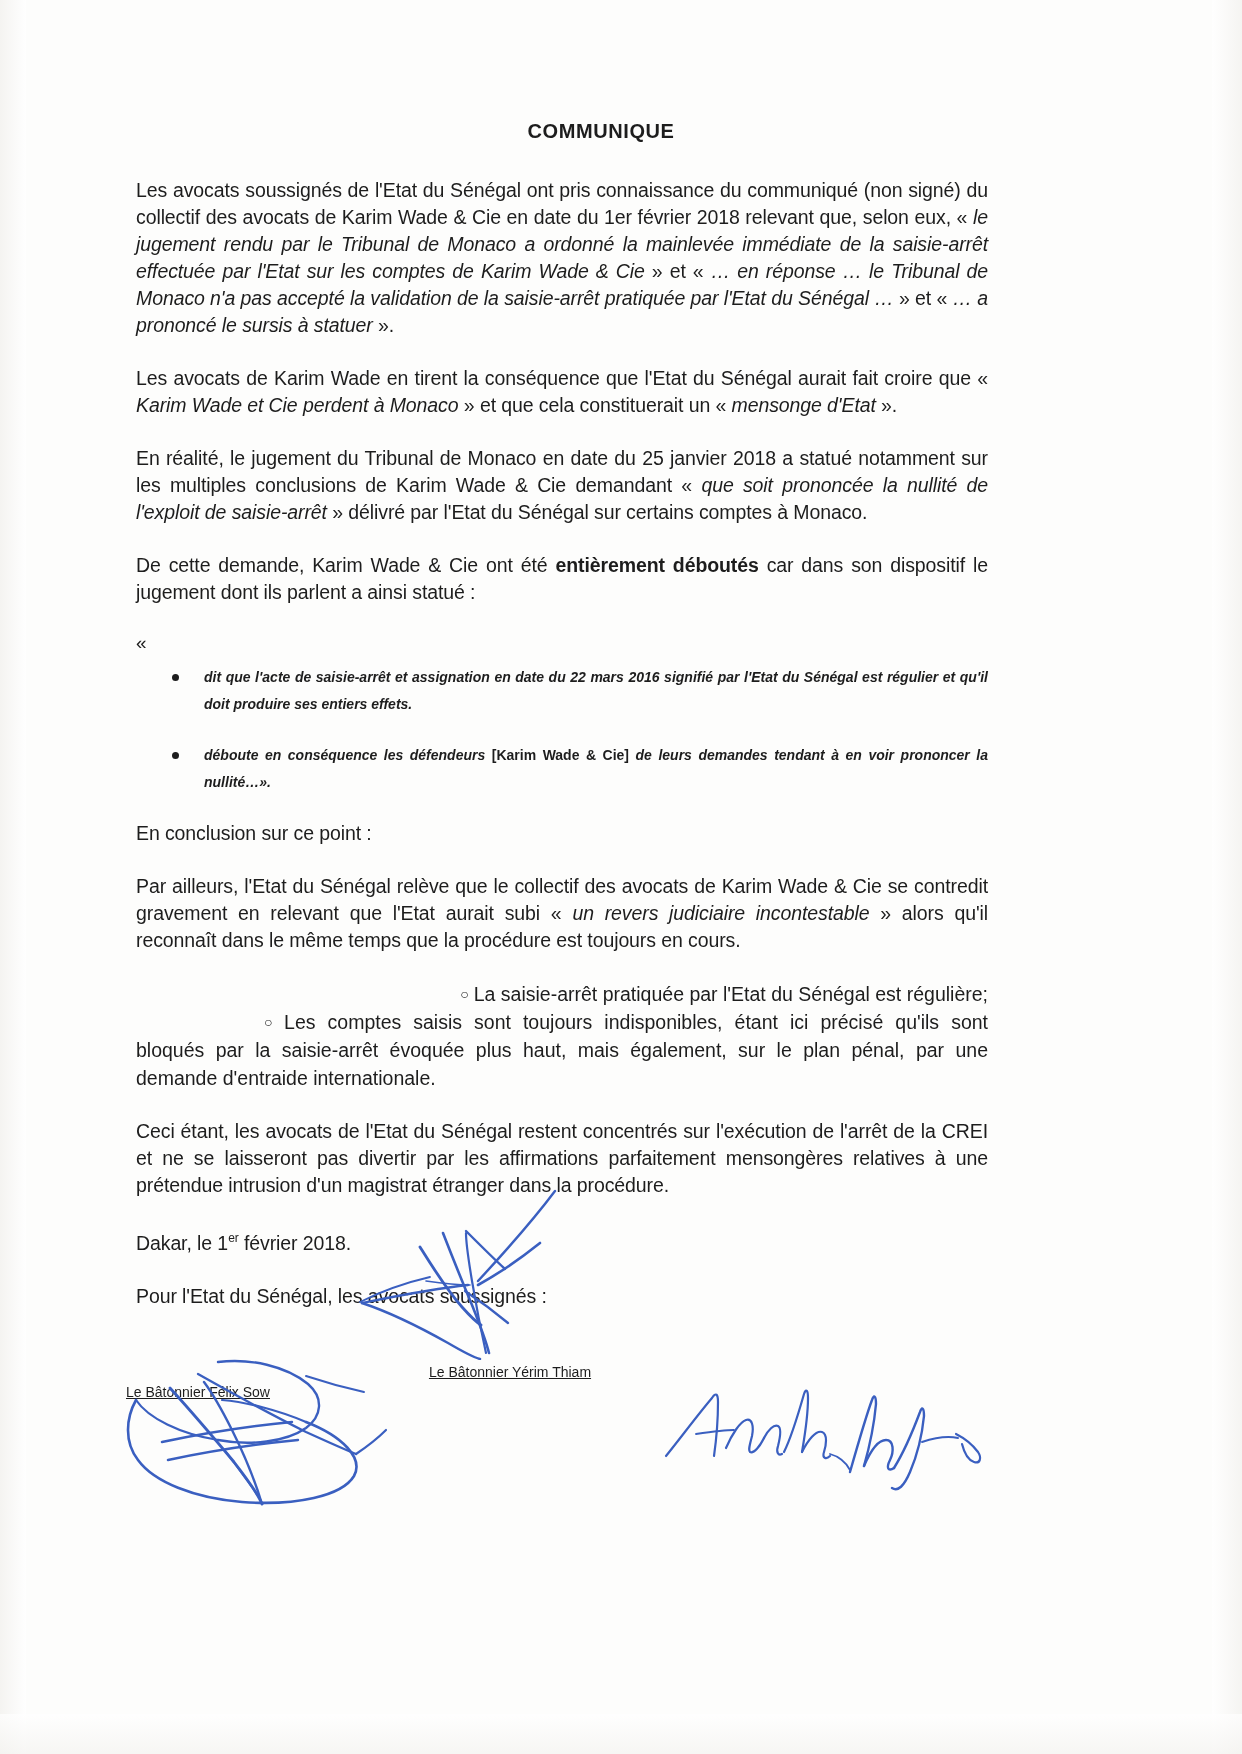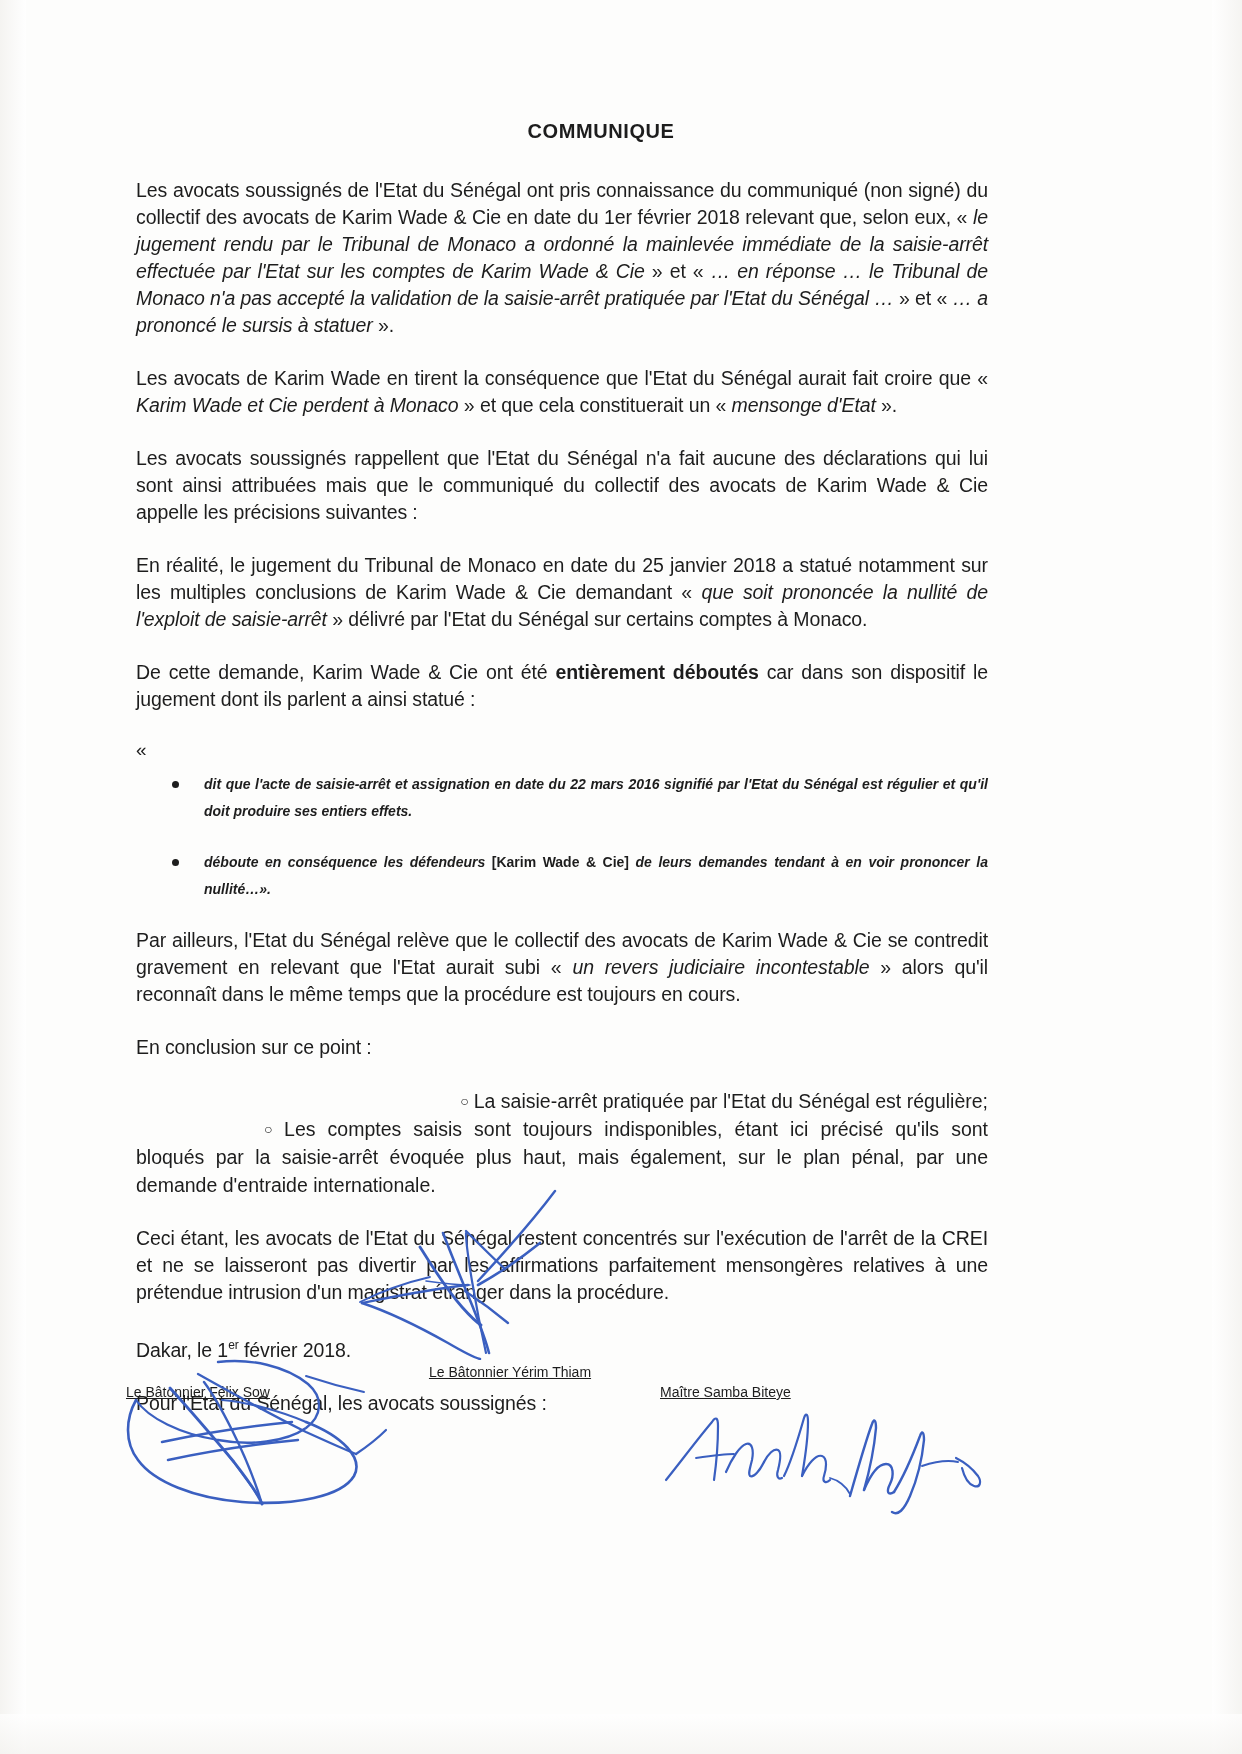--- a/index.html
+++ b/index.html
@@ -168,40 +168,39 @@
   <div class="scan-edge-bottom"></div>
 
   <div class="content">
 
     <h1 class="doc-title">COMMUNIQUE</h1>
 
     <p class="para"><span>Les avocats soussignés de l'Etat du Sénégal ont pris connaissance du communiqué (non signé) du collectif des avocats de Karim Wade &amp; Cie en date du 1er février 2018 relevant que, selon eux, « </span><span class="it">le jugement rendu par le Tribunal de Monaco a ordonné la mainlevée immédiate de la saisie-arrêt effectuée par l'Etat sur les comptes de Karim Wade &amp; Cie</span><span> » et « </span><span class="it">… en réponse … le Tribunal de Monaco n'a pas accepté la validation de la saisie-arrêt  pratiquée par l'Etat du Sénégal …</span><span> » et « </span><span class="it">… a prononcé le sursis à statuer</span><span> ».</span></p>
 
     <p class="para"><span>Les avocats de Karim Wade en tirent la conséquence que l'Etat du Sénégal aurait fait croire que « </span><span class="it">Karim Wade et Cie perdent à Monaco</span><span> » et que cela constituerait un « </span><span class="it">mensonge d'Etat</span><span> ».</span></p>
 
-    <p class="para">Les avocats soussignés rappellent que l'Etat du Sénégal n'a fait aucune des déclarations qui lui sont ainsi attribuées mais que le communiqué du collectif des avocats de Karim Wade &amp; Cie appelle les précisions suivantes :</p>
 
     <p class="para"><span>En réalité, le jugement du Tribunal de Monaco en date du 25 janvier 2018 a statué notamment sur les multiples conclusions de Karim Wade &amp; Cie demandant « </span><span class="it">que soit prononcée la nullité de l'exploit de saisie-arrêt</span><span> » délivré par l'Etat du Sénégal sur certains comptes à Monaco.</span></p>
 
     <p class="para"><span>De cette demande, Karim Wade &amp; Cie ont été </span><span class="bd">entièrement déboutés</span><span> car dans son dispositif le jugement dont ils parlent a ainsi statué :</span></p>
 
     <p class="quote-open">«</p>
 
     <ul class="disc-list">
       <li>
         <span class="bullet-dot"></span><span>dit que l'acte de saisie-arrêt et assignation en date du 22 mars 2016 signifié par l'Etat du Sénégal est régulier et qu'il doit produire ses entiers effets.</span>
       </li>
       <li>
         <span class="bullet-dot"></span><span>déboute en conséquence les défendeurs </span><span class="bd" style="font-style:normal">[Karim Wade &amp; Cie]</span><span> de leurs demandes tendant à en voir prononcer la nullité…».</span>
       </li>
     </ul>
 
+    <p class="para">En conclusion sur ce point :</p>
+
     <p class="para"><span>Par ailleurs, l'Etat du Sénégal relève que le collectif des avocats de Karim Wade &amp; Cie se contredit gravement en relevant que l'Etat aurait subi « </span><span class="it">un revers judiciaire incontestable</span><span> » alors qu'il reconnaît dans le même temps que la procédure est toujours en cours.</span></p>
-
-    <p class="para">En conclusion sur ce point :</p>
 
     <ul class="concl-list">
       <li class="indented"><span class="circ">○</span><span>La saisie-arrêt pratiquée par l'Etat du Sénégal est régulière;</span></li>
       <li class="wrap-item"><span class="circ">○</span><span>Les comptes saisis sont toujours indisponibles, étant ici précisé qu'ils sont bloqués par la saisie-arrêt évoquée plus haut, mais également, sur le plan pénal, par une demande d'entraide internationale.</span></li>
     </ul>
 
     <p class="para" style="margin-top:26px">Ceci étant, les avocats de l'Etat du Sénégal restent concentrés sur l'exécution de l'arrêt de la CREI et ne se laisseront pas divertir par les affirmations parfaitement mensongères relatives à une prétendue intrusion d'un magistrat étranger dans la procédure.</p>
 
     <p class="para"><span>Dakar, le 1</span><span class="sup">er</span><span> février 2018.</span></p>
 
@@ -241,21 +240,20 @@
         <path d="M58 104 C96 96 146 88 188 84" stroke-width="2.5"></path>
         <path d="M88 18 C120 36 160 58 196 76 C218 86 236 94 246 98" stroke-width="2.3"></path>
         <path d="M246 98 C258 90 268 82 276 74" stroke-width="2.2"></path>
         <path d="M196 20 C214 26 236 32 254 36" stroke-width="2.0"></path>
         <path d="M116 96 C128 112 140 128 148 140" stroke-width="2.0"></path>
       </g>
     </svg>
   </div>
 
   <div class="sig-bottom-right">
-    <div class="sig-name" style="text-align:left">Maître Samba Biteye</div>
     <svg class="ink name-under-ink" width="340" height="110" viewBox="0 0 340 110">
       <g fill="none" stroke="#3a5fc0" stroke-linecap="round" stroke-linejoin="round">
         <path d="M6 74 C22 54 40 30 52 16 C56 10 58 12 58 20 C58 38 56 60 54 74" stroke-width="2.2"></path>
         <path d="M36 52 C50 50 64 48 74 48" stroke-width="1.8"></path>
         <path d="M66 66 C72 52 80 40 86 38 C92 36 94 44 92 54 C90 62 88 68 90 70 C94 72 100 64 104 56" stroke-width="2.2"></path>
         <path d="M104 56 C108 48 114 42 118 44 C122 46 120 56 118 64 C116 70 118 74 122 72" stroke-width="2.2"></path>
         <path d="M124 70 C132 54 140 26 144 12 C146 6 148 8 148 16 C148 36 144 58 142 70" stroke-width="2.2"></path>
         <path d="M142 70 C148 58 156 48 162 50 C168 52 166 64 164 70 C162 76 166 78 170 74" stroke-width="2.2"></path>
         <path d="M190 90 C198 62 206 34 212 18 C214 12 216 14 216 22 C214 44 208 70 204 84" stroke-width="2.4"></path>
         <path d="M204 84 C210 70 218 58 226 58 C234 58 234 70 230 78 C226 86 228 90 234 86" stroke-width="2.4"></path>

